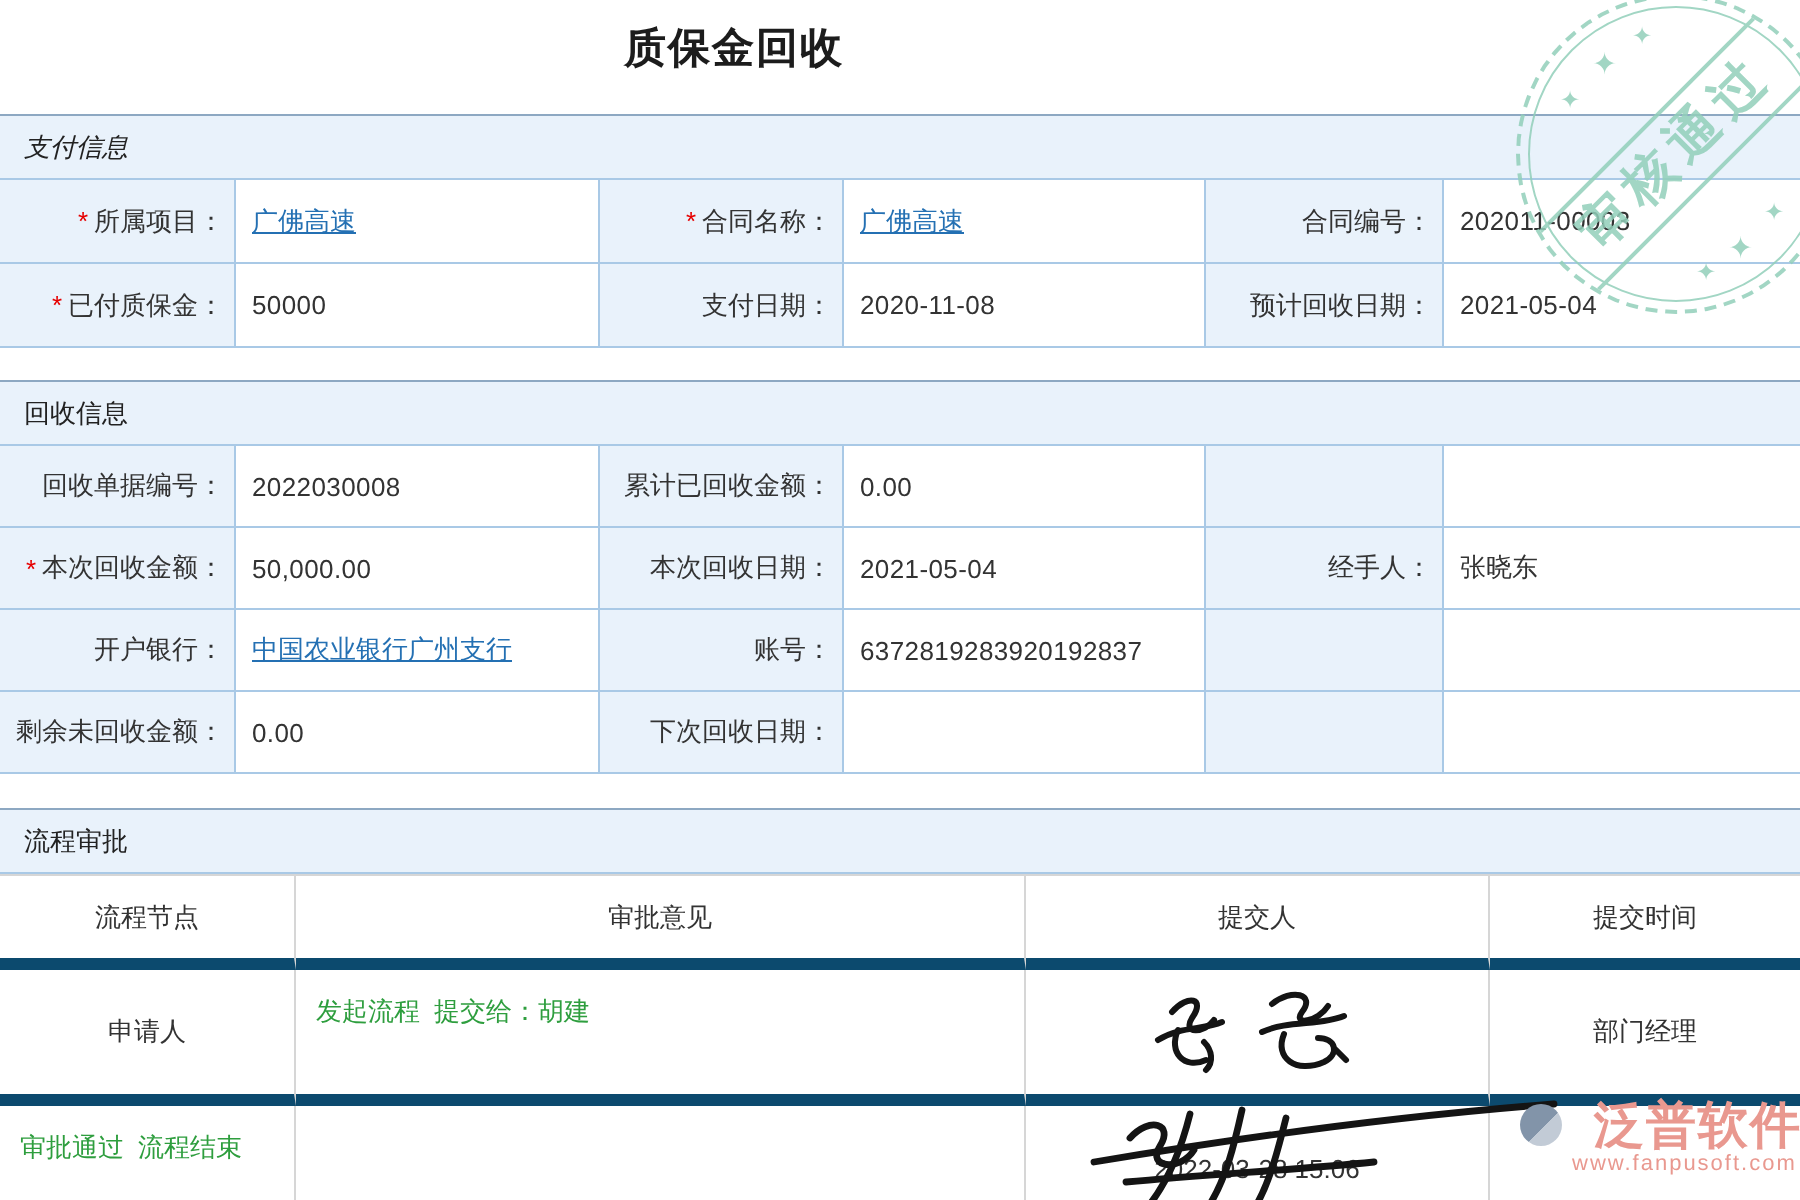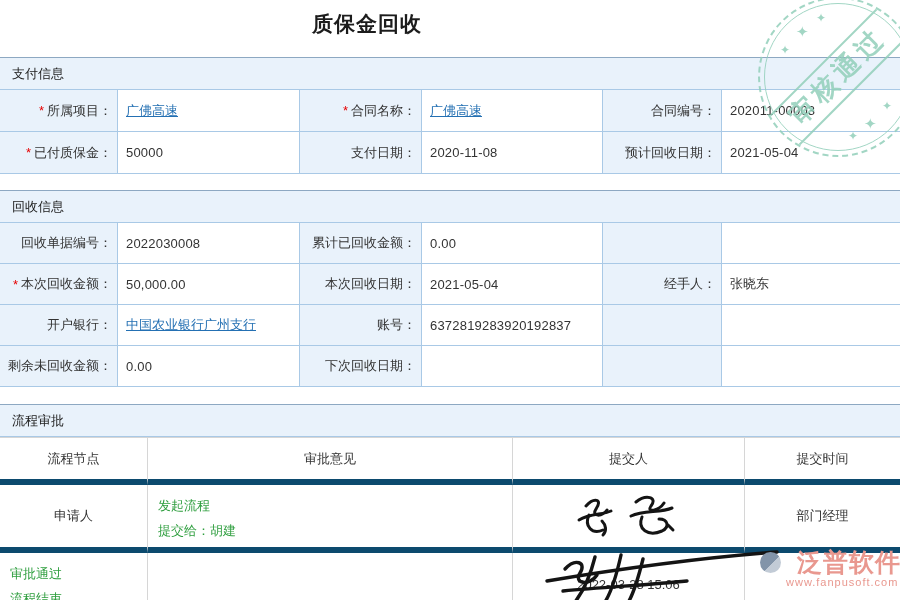--- a/index.html
+++ b/index.html
@@ -42,21 +42,21 @@
     border-top:1px solid #d6d6d6; z-index:2; background:transparent;
   }
   .apt > div {
     border-right:1px solid #d6d6d6; border-bottom:6px solid #0c4a6e;
     font-size:13px; display:flex; align-items:center; justify-content:center;
     background:transparent;
   }
   .apt > div:nth-child(4n) { border-right:none; }
   .apt .hd { color:#333; background:#fff; }
   .op {
-    flex-direction:column; align-items:flex-start !important;
+    flex-direction:row; align-items:flex-start !important;
     justify-content:flex-start !important; padding:12px 0 0 10px; gap:7px;
   }
   .op span { color:#2e9e3e; font-size:13px; }
   .time-high { align-items:flex-start !important; padding-top:24px; }
   .time-val { position:relative; z-index:4; }
 
   
   .stamp {
     position:absolute; left:758px; top:-3px; width:160px; height:160px;
     border:2px dashed #92cfba; border-radius:50%; z-index:5; opacity:0.85;
@@ -87,21 +87,21 @@
   .wm-url { font-size:11px; color:#e9988f; margin:-3px 0 0 26px; letter-spacing:1px; }
 
   .sig-wrap { display:flex; align-items:center; justify-content:center; }
   .sig2 { position:absolute; left:535px; top:545px; z-index:3; }
 </style>
 </head>
 <body>
 
 <div class="page-title">质保金回收</div>
 
-<div class="sec-header" style="top:57px;">支付信息</div>
+<div class="sec-header" style="top:57px;font-style:italic;">支付信息</div>
 <div class="ft" style="top:90px; grid-auto-rows:42px;">
   <div class="lbl">
       <span class="req">*</span>
       <span>所属项目：</span>
     </div>
   <div class="val">
       <a class="cell-link">广佛高速</a>
     </div>
   <div class="lbl">
       <span class="req">*</span>

